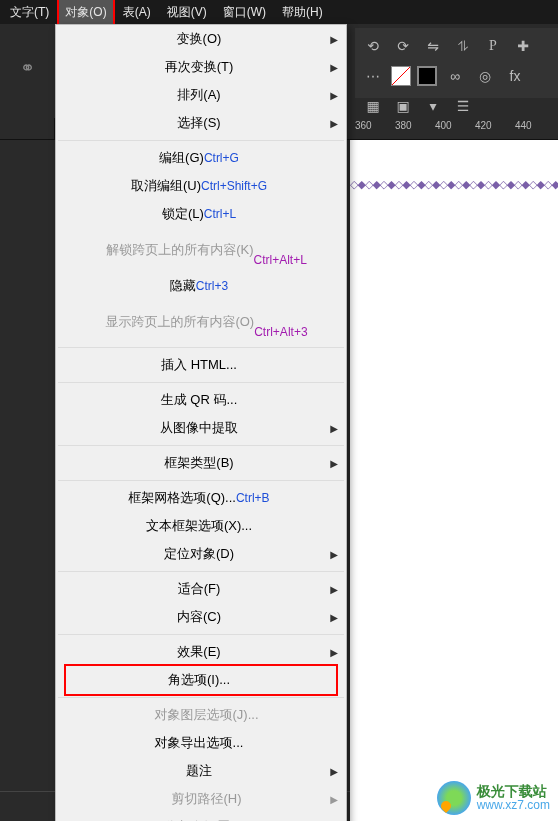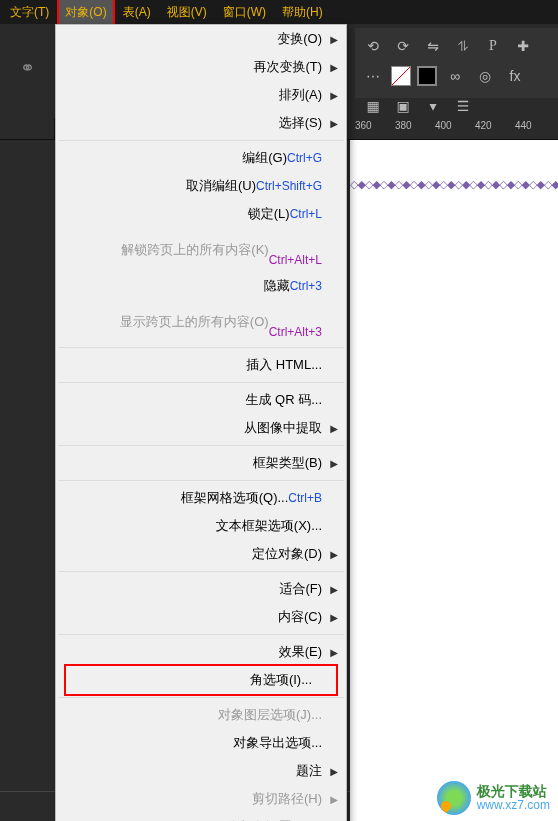--- a/index.html
+++ b/index.html
@@ -13,21 +13,21 @@
     position: relative;
   }
 
   
   .menubar {
     height: 24px;
     background: #1a1a1a;
     display: flex;
     align-items: center;
     padding-left: 2px;
-    color: #eab308;
+    color: #e5e5e5;
   }
   .menu-item {
     padding: 4px 8px;
     cursor: default;
   }
   .menu-item.active {
     background: #555;
     border: 2px solid red;
     padding: 7px 6px;
   }
@@ -131,21 +131,21 @@
     top: 24px;
     left: 55px;
     width: 292px;
     background: #f0f0f0;
     border: 1px solid #bbb;
     box-shadow: 3px 3px 8px rgba(0,0,0,0.4);
     z-index: 100;
   }
   .dd-item {
     display: flex;
-    justify-content: flex-end;
+    justify-content: center;
     align-items: center;
     padding: 5px 24px 5px 20px;
     color: #000;
     font-size: 13px;
     cursor: default;
     position: relative;
   }
   .dd-item.disabled { color: #999; padding-left: 35px; }
   .dd-sep {
     height: 1px;

